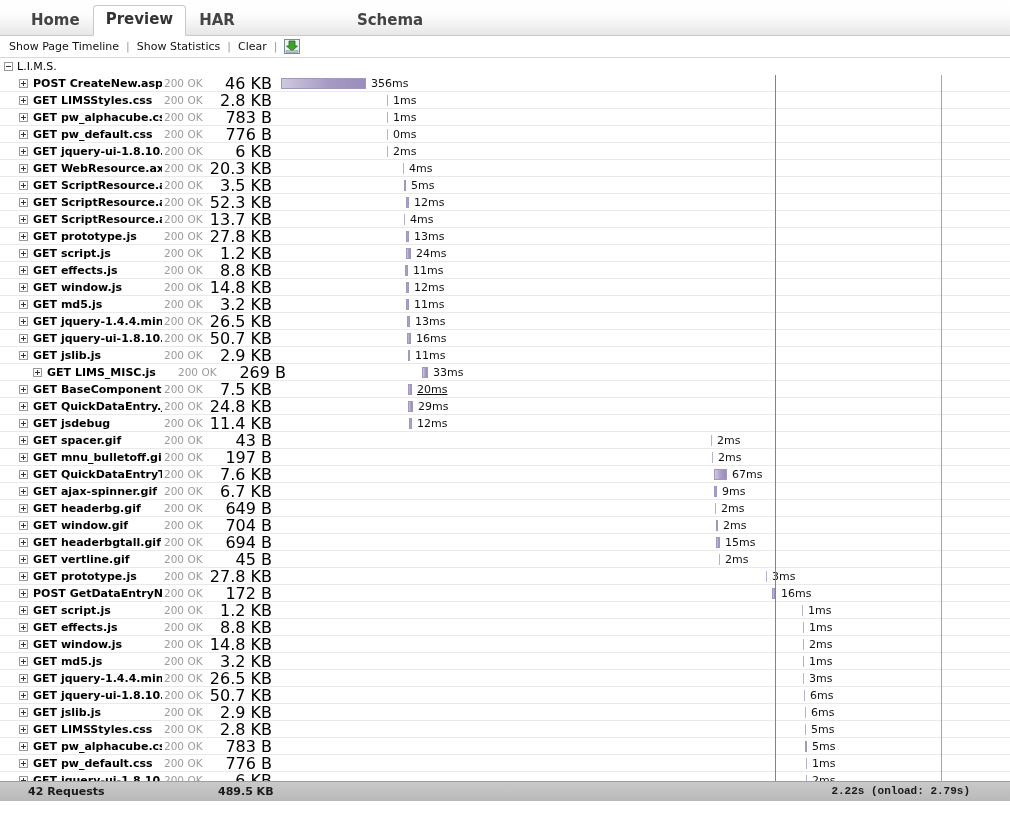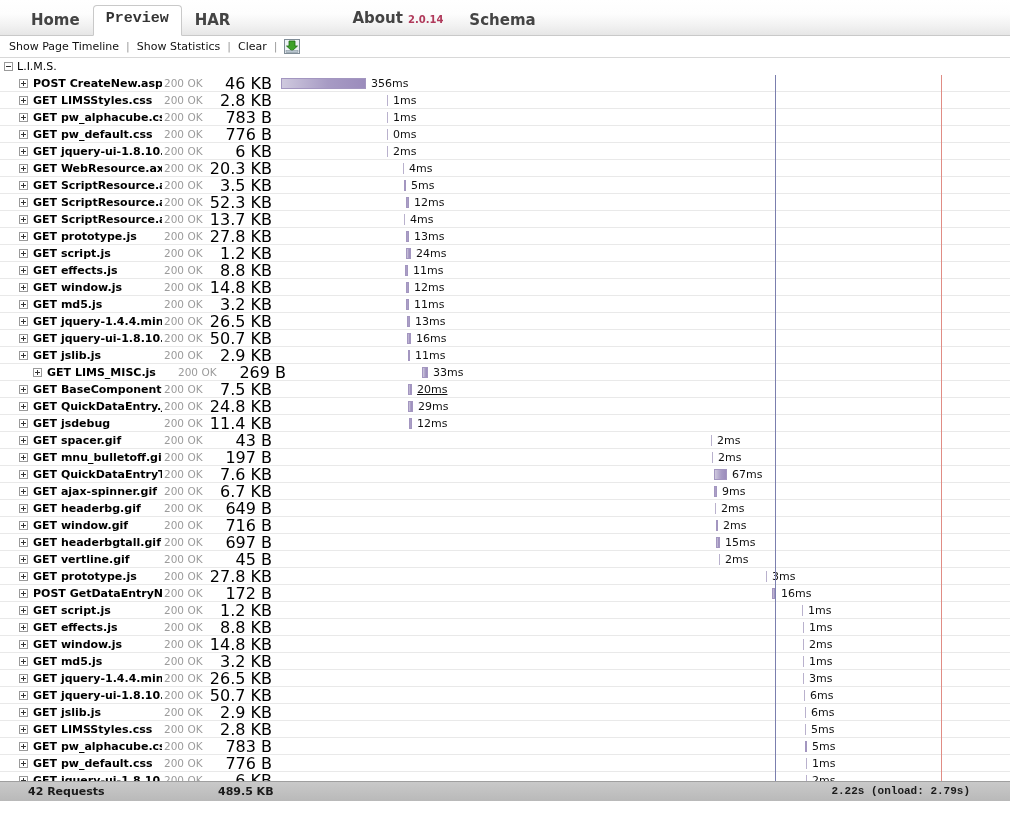--- a/index.html
+++ b/index.html
@@ -24,21 +24,20 @@
     cursor:pointer;white-space:nowrap;
     position:relative;top:1px;
   }
   .tab.active{
     background:#ffffff;
     border:1px solid #c9c9c9;
     border-bottom:1px solid #ffffff;
     border-radius:4px 4px 0 0;
     color:#333;
     padding:4px 12px 7px 12px;
-    font-family:Liberation Mono, monospace;
   }
   .tabspacer{width:96px;}
   .about-ver{font-size:10px;color:#b03a5b;font-weight:bold;margin-left:5px;}
   
   .toolbar{
     height:21px;display:flex;align-items:center;
     padding:0 0 0 5px;
     background:#ffffff;
     border-bottom:1px solid #d8d8d8;
     font-size:11px;color:#111;
@@ -101,23 +100,20 @@
 </style>
 </head>
 <body>
 
 <div class="tabbar">
   <div style="width:18px"></div>
   <div class="tab">Home</div>
   <div class="tab active">Preview</div>
   <div class="tab">HAR</div>
   <div class="tabspacer"></div>
-  <div class="tab">
-    <span>About</span><span class="about-ver">2.0.14</span>
-  </div>
   <div class="tab">Schema</div>
 </div>
 
 <div class="toolbar">
   <span class="tb-link">Show Page Timeline</span>
   <span class="tb-sep">|</span>
   <span class="tb-link">Show Statistics</span>
   <span class="tb-sep">|</span>
   <span class="tb-link">Clear</span>
   <span class="tb-sep">|</span>
@@ -364,30 +360,30 @@
         <span class="cell c-status">200 OK</span>
         <span class="cell c-size">649 B</span>
         <span class="bartick" style="left: 715px;"></span>
         <span class="tlabel" style="left: 721px;">2ms</span>
       </div>
       <div class="rowline" style="top: 475px;"></div>
       <div class="row" style="top: 459px;">
         <span class="expander"></span>
         <span class="cell c-name" style="left: 33px; width: 129px;">GET window.gif</span>
         <span class="cell c-status">200 OK</span>
-        <span class="cell c-size">716 B</span>
+        <span class="cell c-size">704 B</span>
         <span class="bar" style="left: 716px; width: 2px;"></span>
         <span class="tlabel" style="left: 723px;">2ms</span>
       </div>
       <div class="rowline" style="top: 492px;"></div>
       <div class="row" style="top: 476px;">
         <span class="expander"></span>
         <span class="cell c-name" style="left: 33px; width: 129px;">GET headerbgtall.gif</span>
         <span class="cell c-status">200 OK</span>
-        <span class="cell c-size">697 B</span>
+        <span class="cell c-size">694 B</span>
         <span class="bar" style="left: 716px; width: 4px;"></span>
         <span class="tlabel" style="left: 725px;">15ms</span>
       </div>
       <div class="rowline" style="top: 509px;"></div>
       <div class="row" style="top: 493px;">
         <span class="expander"></span>
         <span class="cell c-name" style="left: 33px; width: 129px;">GET vertline.gif</span>
         <span class="cell c-status">200 OK</span>
         <span class="cell c-size">45 B</span>
         <span class="bartick" style="left: 719px;"></span>

